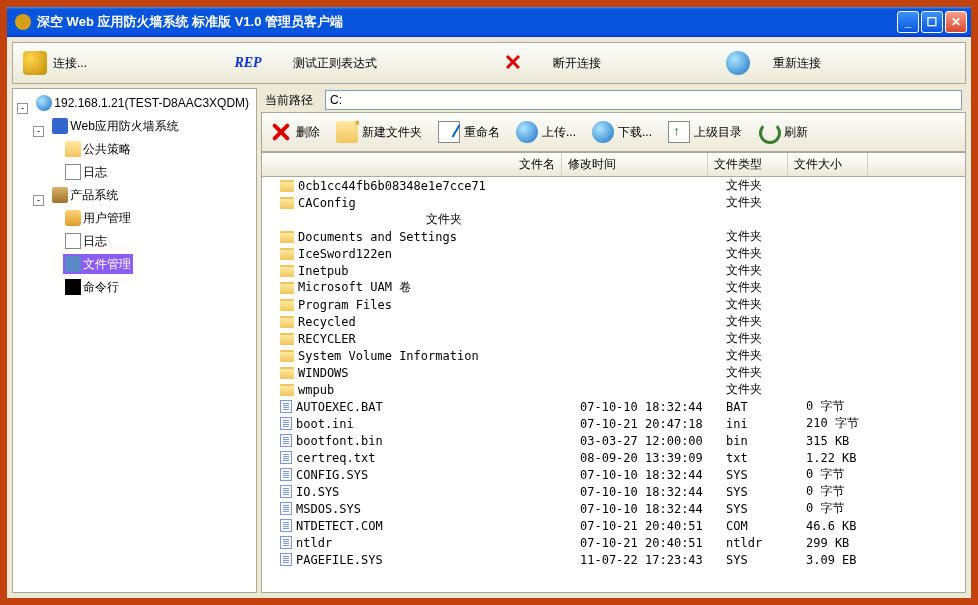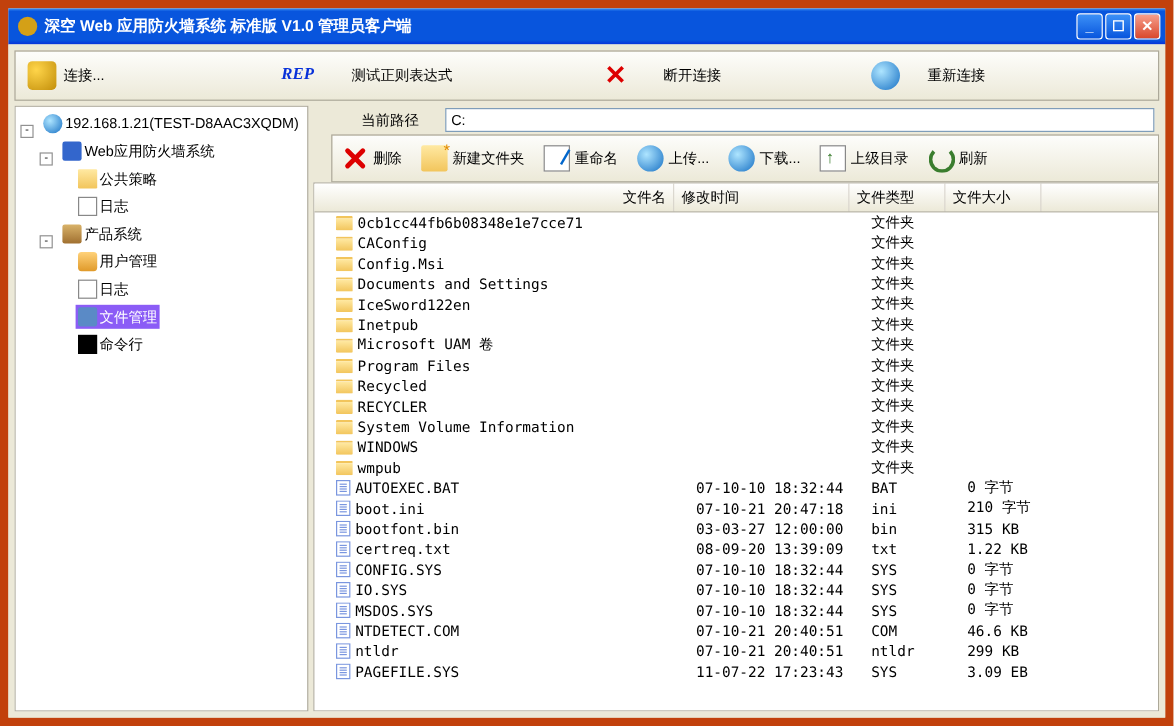--- a/index.html
+++ b/index.html
@@ -31,23 +31,23 @@
     .ticon-pc { background:radial-gradient(circle at 35% 35%,#aee5ff,#1670c4); border-radius:50%; }
     .ticon-waf { background:#3366cc; border-radius:2px; }
     .ticon-box { background:linear-gradient(#d9b36a,#a07030); border-radius:2px; }
     .ticon-log { background:#fff; border:1px solid #888; }
     .ticon-folder { background:linear-gradient(#ffe9a2,#f2c55c); border-radius:1px; }
     .ticon-users { background:linear-gradient(#ffd27a,#e09a2a); border-radius:3px; }
     .ticon-cmd { background:#000; }
     .ticon-file { background:#5a8ac6; border-radius:2px; }
     .tree .selected { background:#8b5cf6; color:#fff; }
     .right-panel { flex:1; display:flex; flex-direction:column; overflow:hidden; }
-    .path-bar { height:24px; display:flex; align-items:center; gap:22px; padding:0 4px;margin-left:36px; }
+    .path-bar { height:24px; display:flex; align-items:center; gap:12px; padding:0 4px; }
     .path-bar input { flex:1; height:20px; border:1px solid #7f9db9; padding:0 4px; font-family:inherit; font-size:12px; }
-    .file-toolbar { height:40px; background:linear-gradient(#fdfdfb,#ece9d8); border:1px solid #aca899; display:flex; align-items:flex-end;margin-left:15px; }
+    .file-toolbar { height:40px; background:linear-gradient(#fdfdfb,#ece9d8); border:1px solid #aca899; display:flex; align-items:flex-end; }
     .file-toolbar .ft-item { display:flex; align-items:center; gap:4px; padding:0 8px; cursor:pointer; height:100%; }
     .file-toolbar .ft-item .icon { width:22px; height:22px; display:inline-block; }
     .icon-delete { position:relative; }
     .icon-delete::before,.icon-delete::after { content:""; position:absolute; width:22px; height:4px; background:#d00; top:9px; left:0; border-radius:2px; }
     .icon-delete::before { transform:rotate(45deg); }
     .icon-delete::after { transform:rotate(-45deg); }
     .icon-newfolder { background:linear-gradient(#ffe9a2,#f2c55c); border-radius:2px; position:relative; }
     .icon-newfolder::after { content:"*"; position:absolute; right:-2px; top:-4px; color:#e08a00; font-size:14px; }
     .icon-rename { background:#fff; border:1px solid #888; position:relative; }
     .icon-rename::after { content:""; position:absolute; width:2px; height:14px; background:#06c; right:2px; top:2px; transform:rotate(30deg); }
@@ -228,24 +228,20 @@
               <div class="row">
                 <div class="cell col-name fname">
                   <span class="ficon folder"></span>
                   <span>CAConfig</span>
                 </div>
                 <div class="cell col-date"></div>
                 <div class="cell col-type">文件夹</div>
                 <div class="cell col-size"></div>
               </div>
               <div class="row">
-                <div class="cell col-name fname">
-                  <span class="ficon folder"></span>
-                  <span>Config.Msi</span>
-                </div>
                 <div class="cell col-date"></div>
                 <div class="cell col-type">文件夹</div>
                 <div class="cell col-size"></div>
               </div>
               <div class="row">
                 <div class="cell col-name fname">
                   <span class="ficon folder"></span>
                   <span>Documents and Settings</span>
                 </div>
                 <div class="cell col-date"></div>

